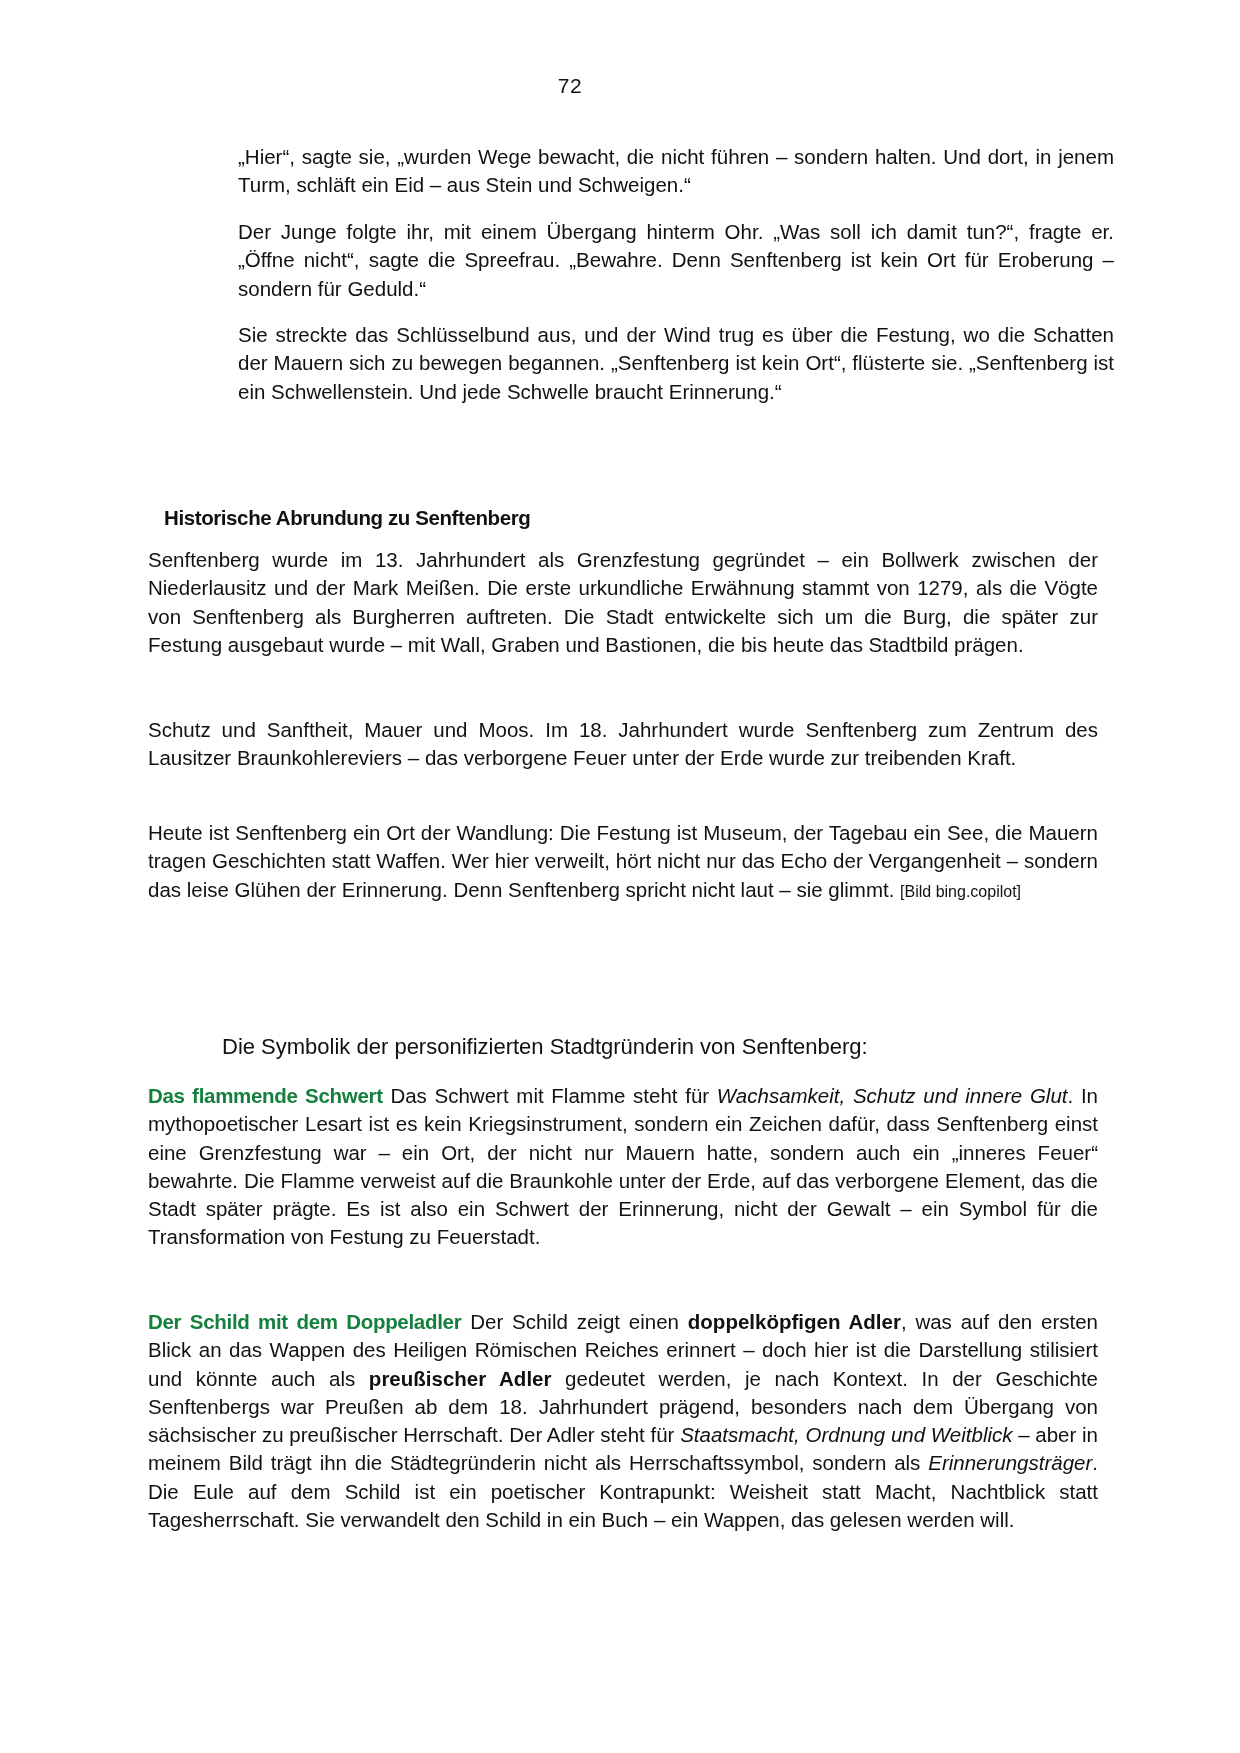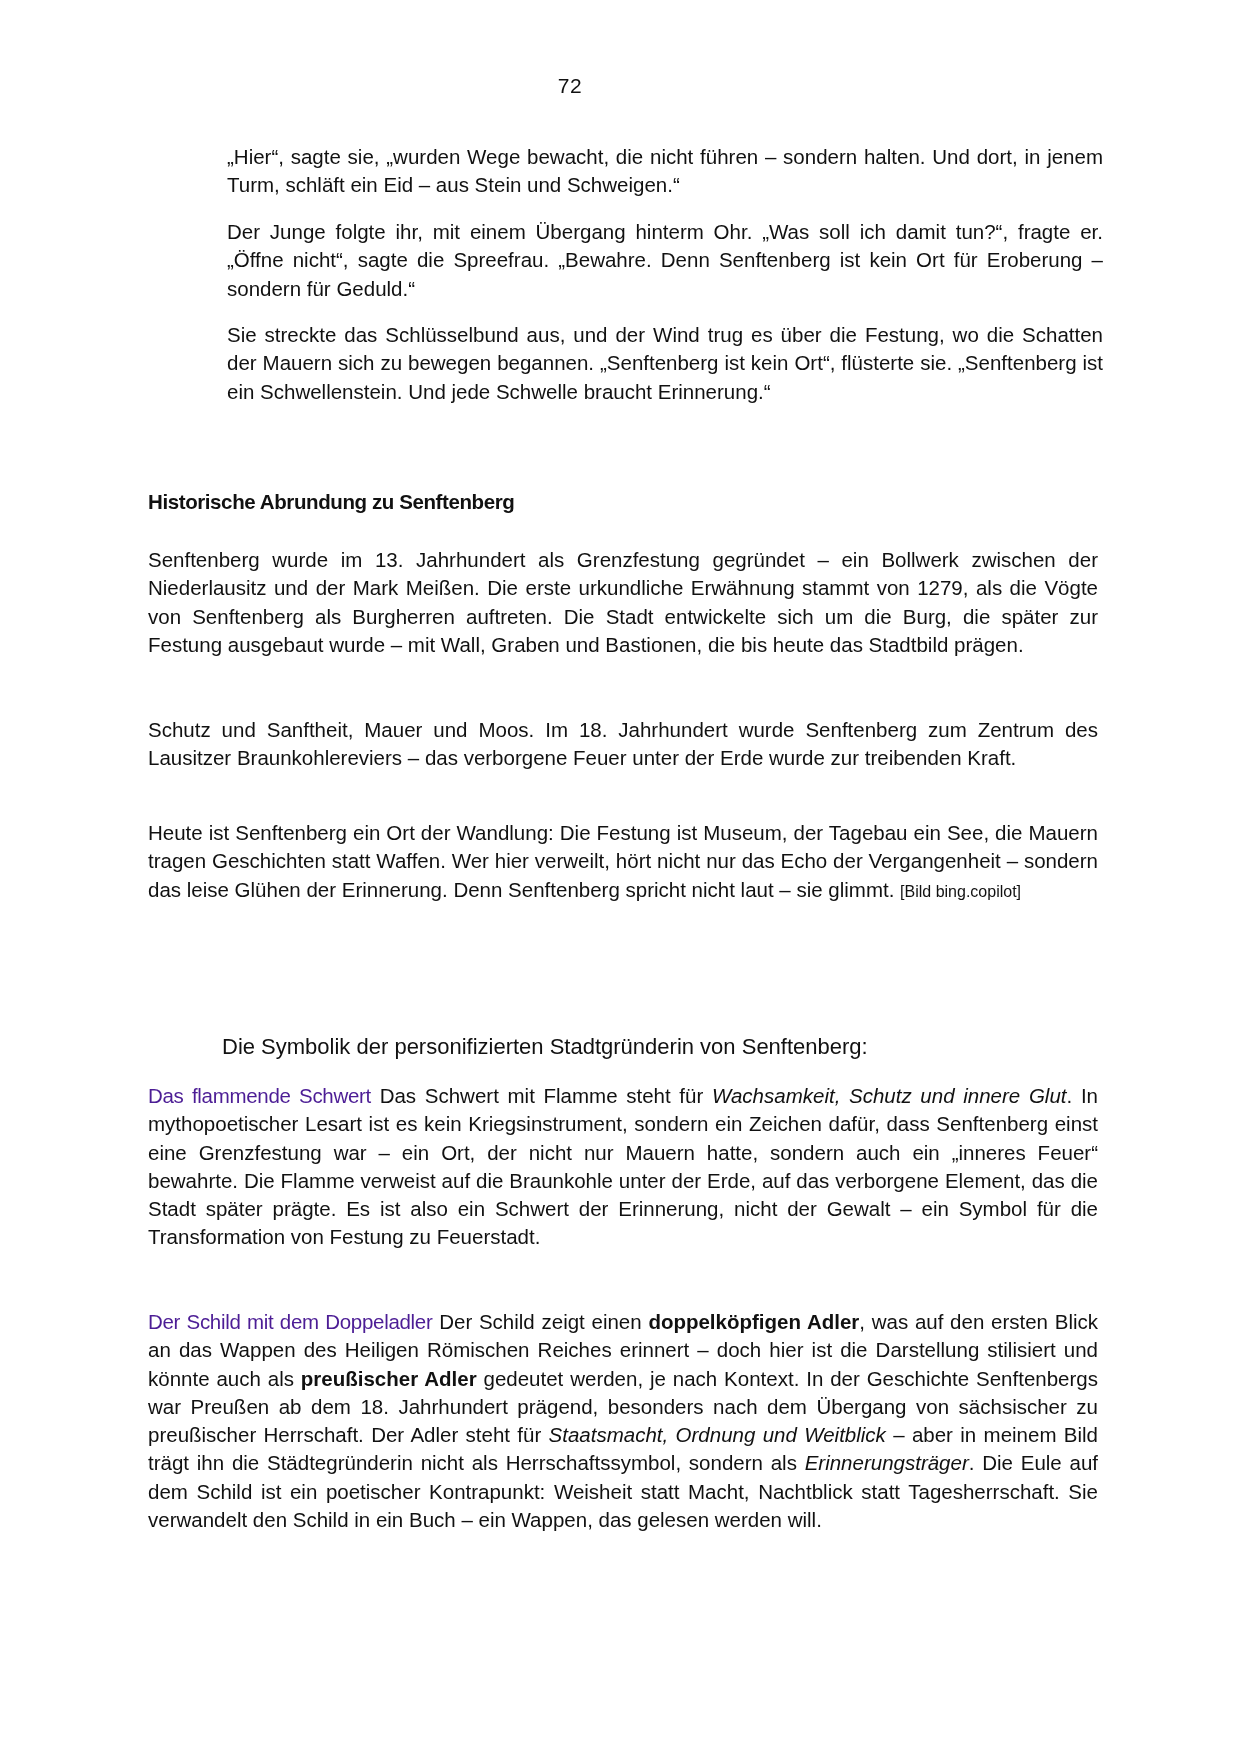--- a/index.html
+++ b/index.html
@@ -20,41 +20,41 @@
       font-size: 21px;
       letter-spacing: 0.5px;
     }
     .p {
       position: absolute;
       font-size: 20.5px;
       line-height: 28.3px;
       text-align: justify;
       margin: 0;
     }
-    .indented { left: 227px; width: 876px; }
+    .indented { left: 238px; width: 876px; }
     .full { left: 148px; width: 950px; }
     .heading {
       position: absolute;
       left: 148px;
       top: 490px;
       font-size: 20.5px;
       font-weight: bold;
       letter-spacing: -0.4px;
-      margin: 0;
+      margin: 16px;
     }
     .subtitle {
       position: absolute;
       left: 222px;
       top: 1034px;
       font-size: 22px;
       margin: 0;
     }
     .blue {
-      color: #4c1d95;
-      font-weight: normal;
+      color: #15803d;
+      font-weight: bold;
       letter-spacing: -0.3px;
     }
     .small { font-size: 16px; margin-top: 43px; }
     em { font-style: italic; }
     b { font-weight: bold; }
   </style>
 </head>
 <body>
 
 <div>

